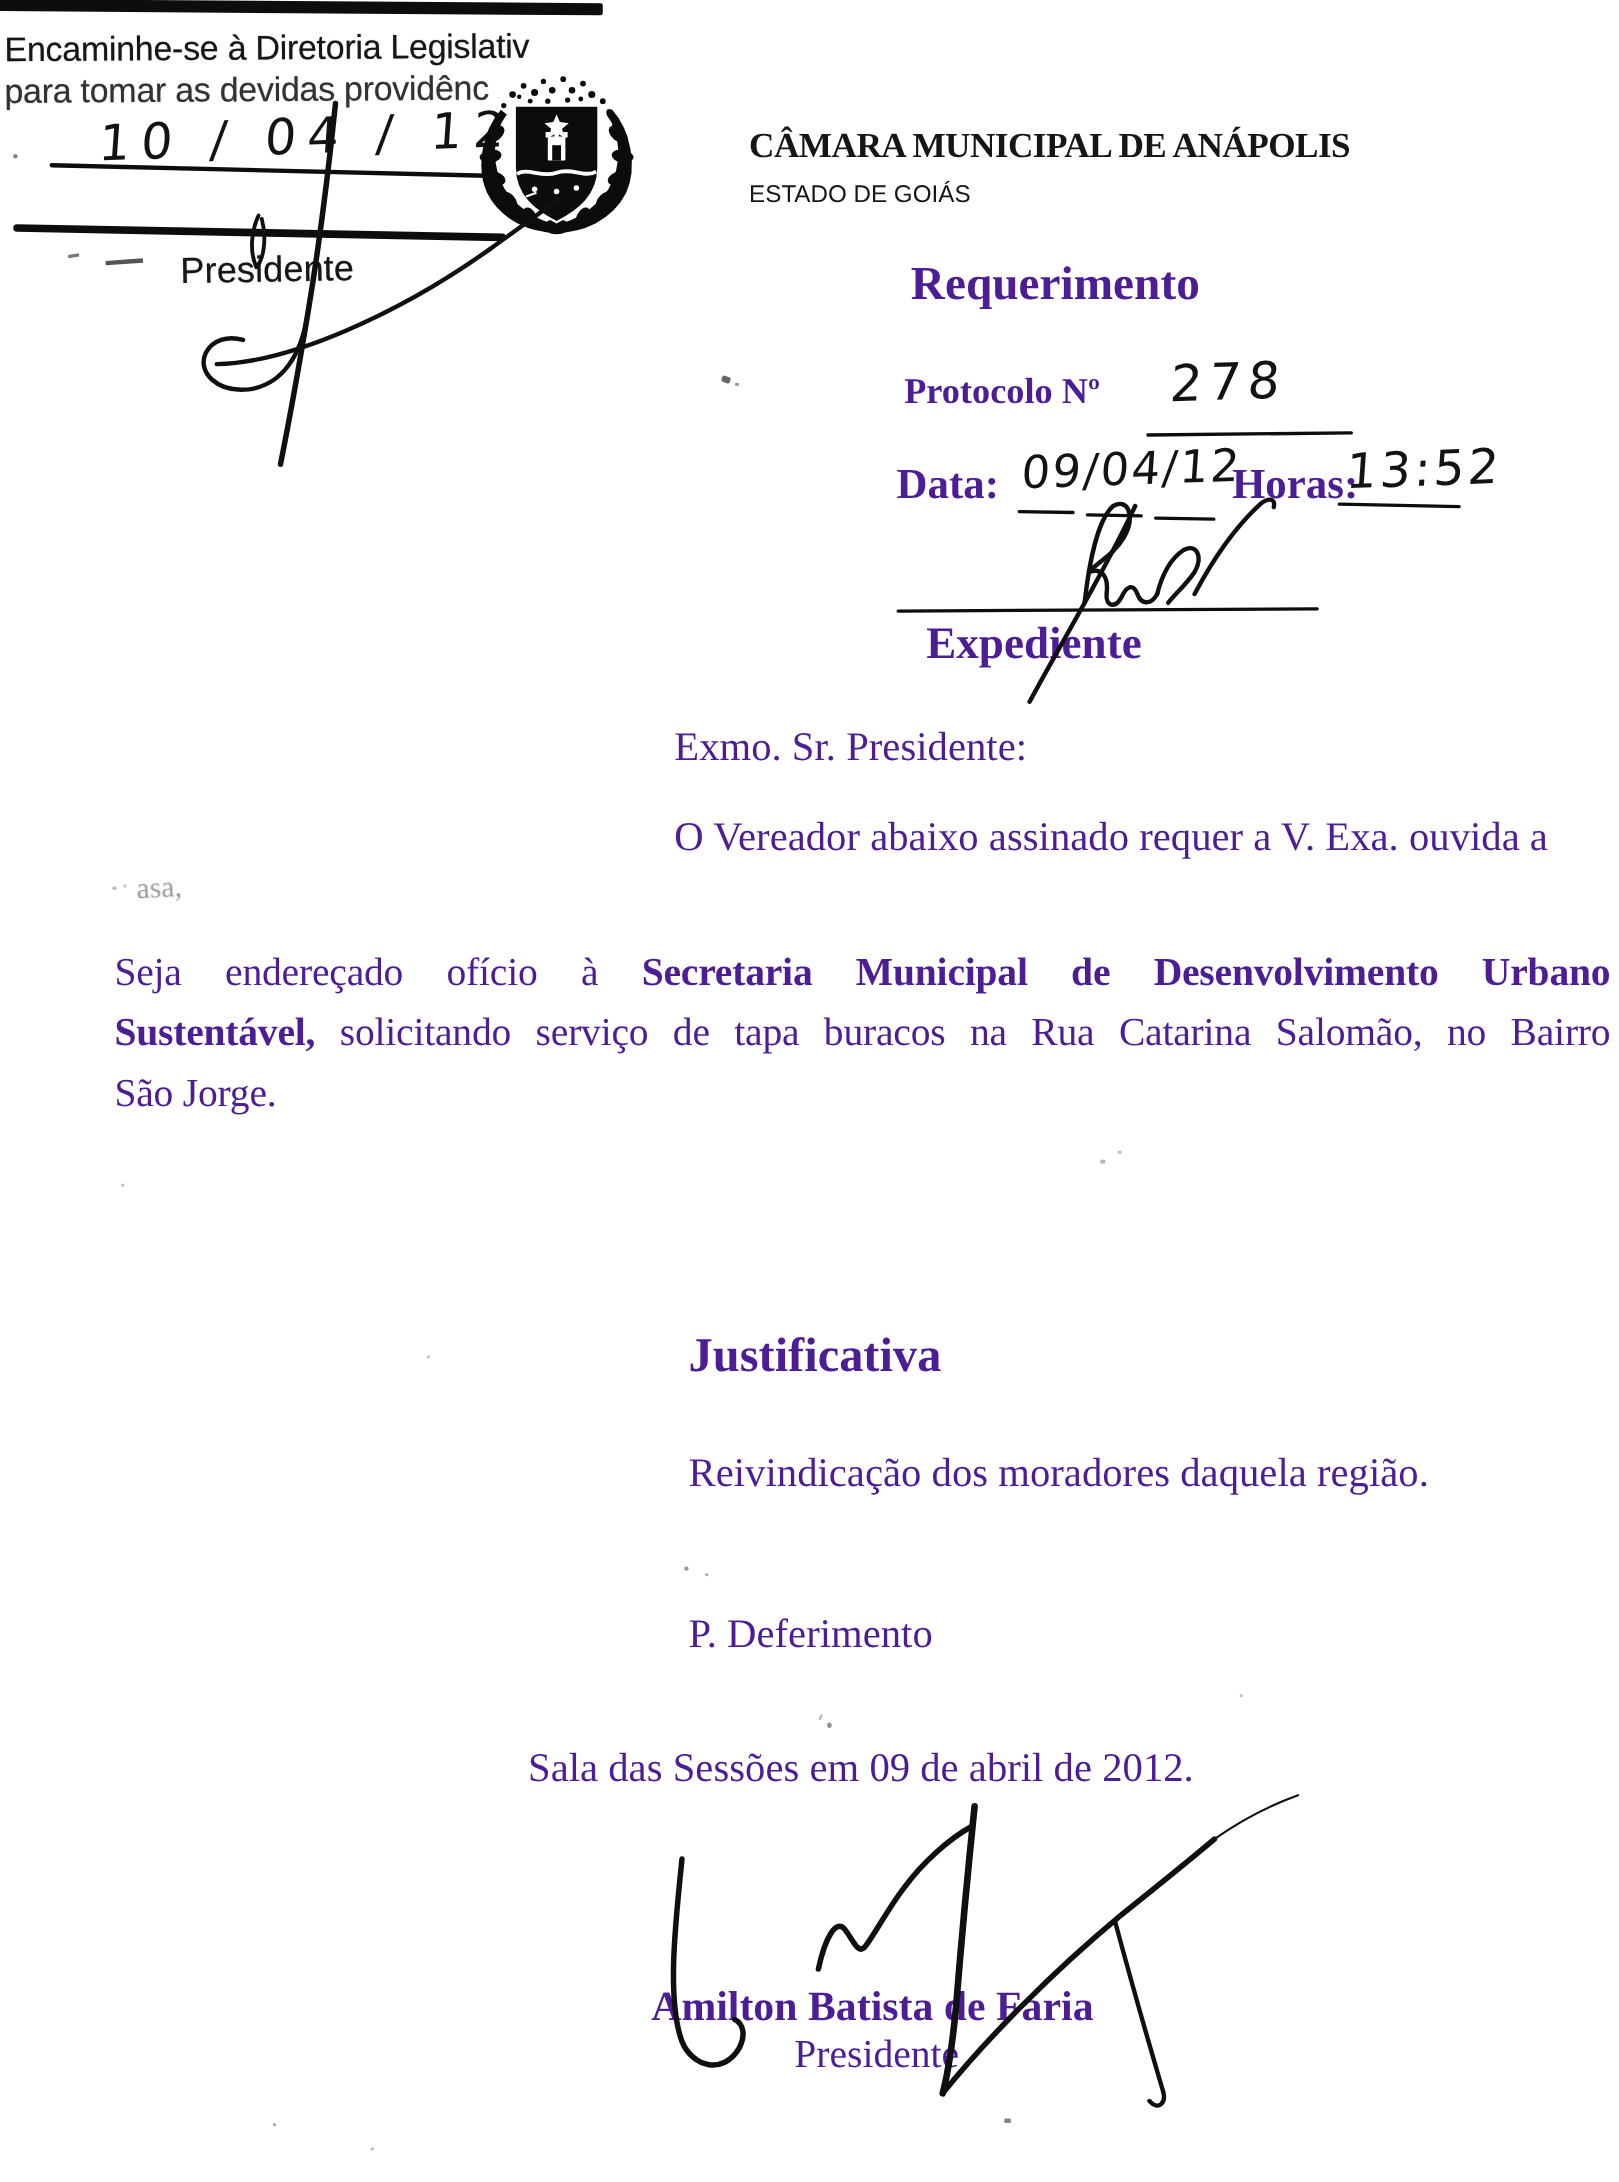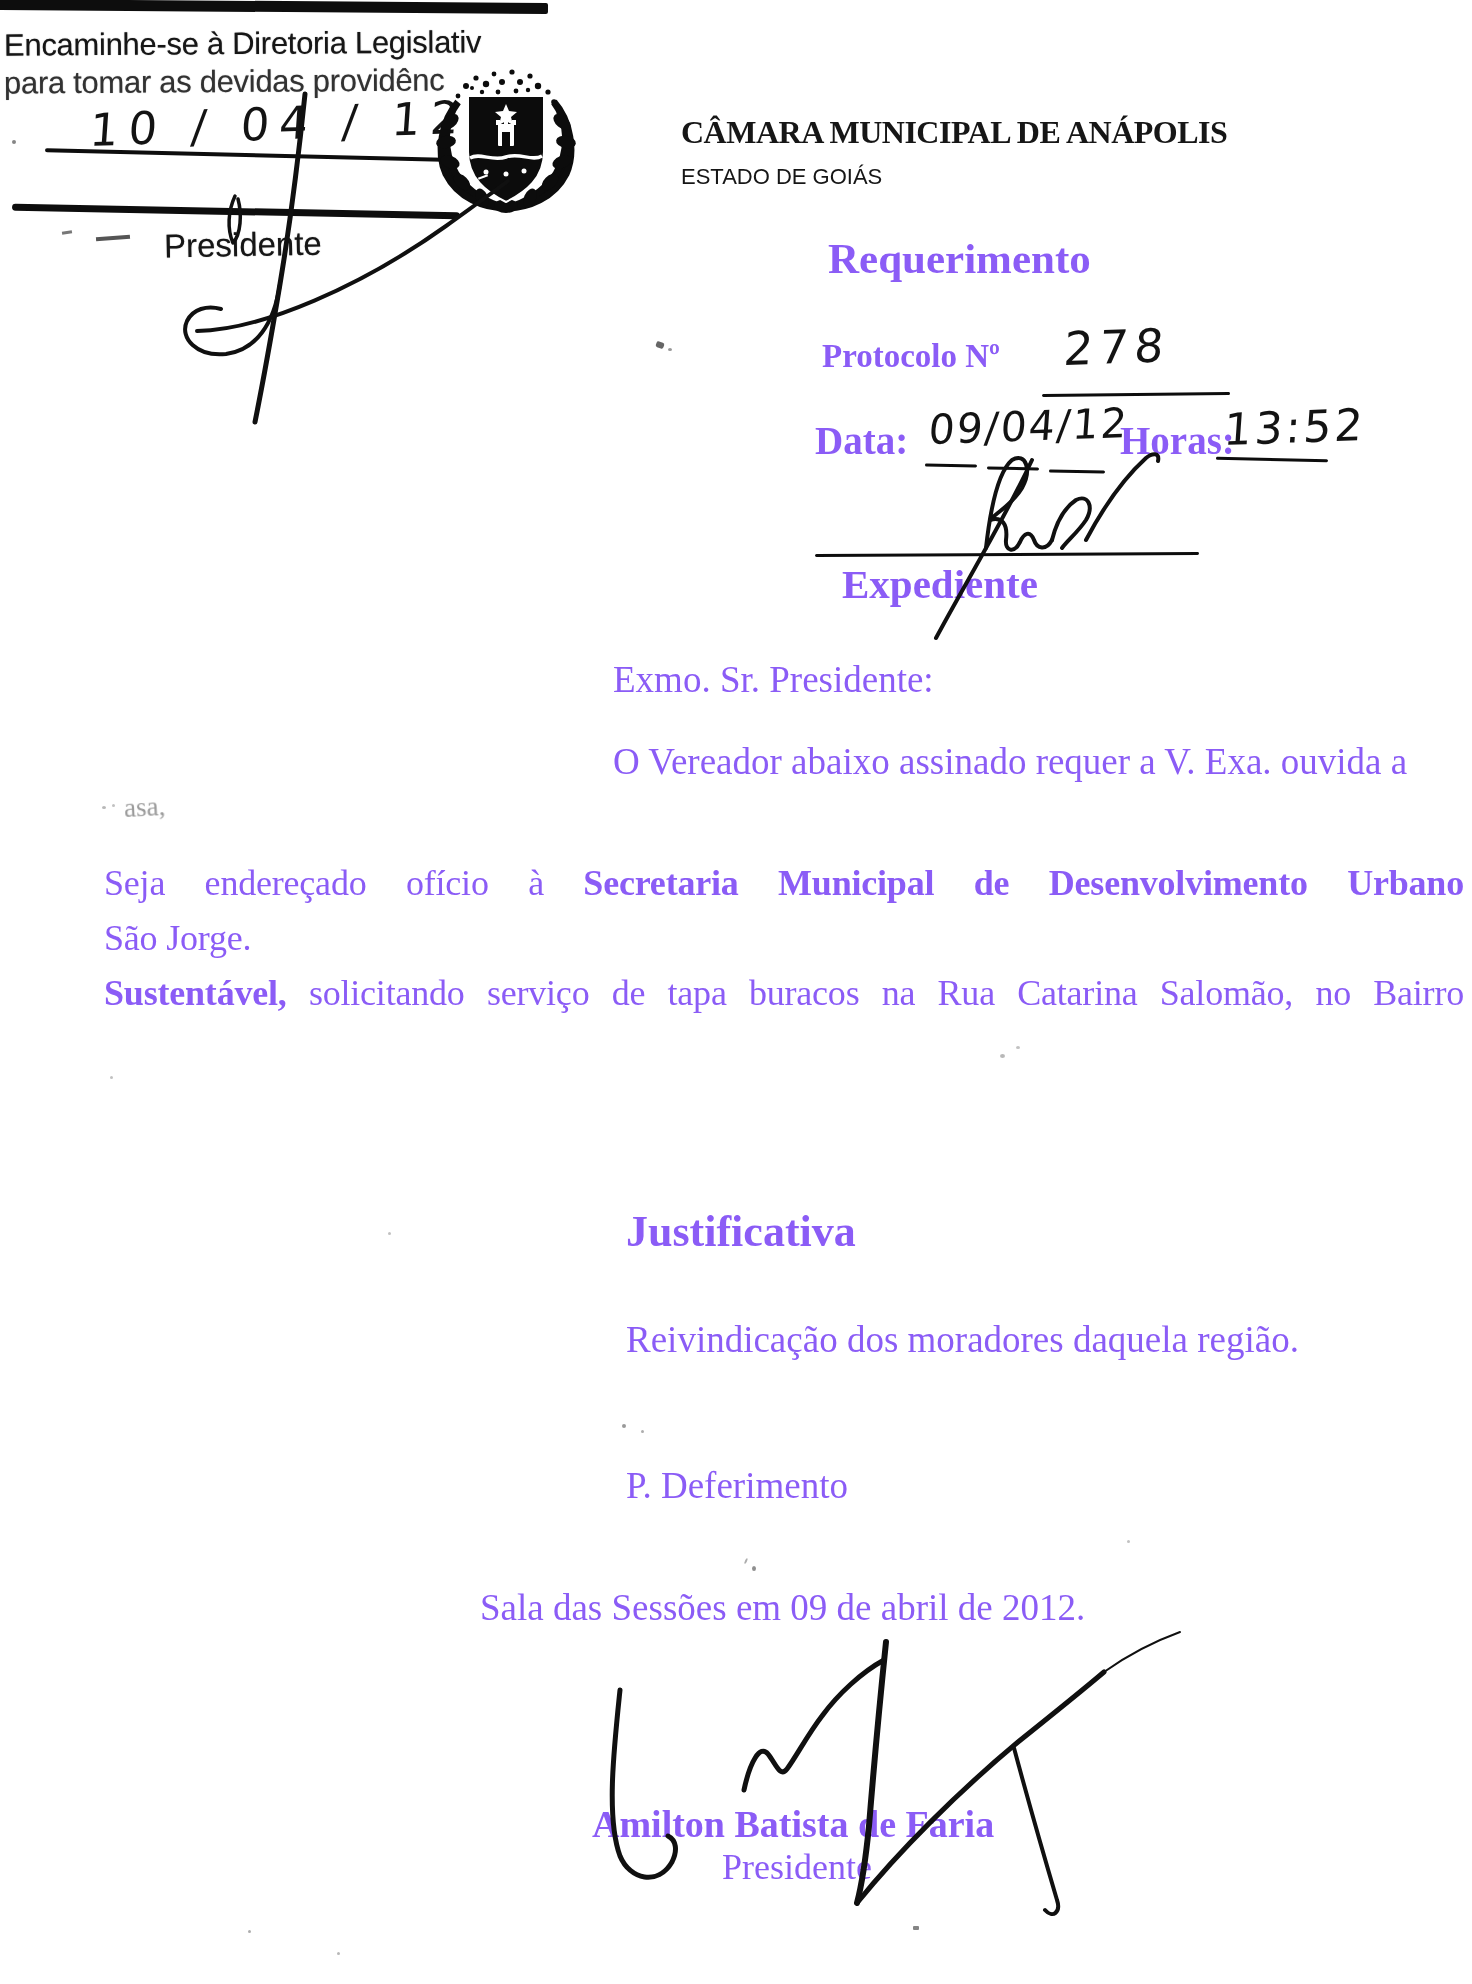--- a/index.html
+++ b/index.html
@@ -6,21 +6,21 @@
   .page{
     position:relative;
     width:1472px;height:1984px;
     background:#ffffff;
     overflow:hidden;
     font-family:"Liberation Serif", serif;
     color:#121212;
   }
   .abs{position:absolute;white-space:nowrap;}
   
-  .serif{font-family:"Liberation Serif", serif;color:#8b5cf6;}
+  .serif{font-family:"Liberation Serif", serif;color:#4c1d95;}
   .b{font-weight:bold;}
   
   .sans{font-family:"Liberation Sans", sans-serif;color:#161616;}
   
   .hand{
     font-family:"DejaVu Sans", sans-serif;
     color:#131313;
     transform:rotate(-2deg) skewX(-6deg);
     transform-origin:left bottom;
   }
@@ -148,22 +148,22 @@
   <div class="abs serif" style="left:613px;top:740px;font-size:37px;">O Vereador abaixo assinado requer a V. Exa. ouvida a</div>
 
   <div class="abs serif" style="left:613px;top:658px;font-size:37px;">Exmo. Sr. Presidente:</div>
 
   <div class="abs serif fragment" style="left:124px;top:792px;">asa,</div>
   <div class="speck" style="left:102px;top:806px;width:4px;height:3px;opacity:.35;"></div>
   <div class="speck" style="left:112px;top:804px;width:3px;height:3px;opacity:.3;"></div>
 
   <div class="para">
     <div class="pline serif"><span>Seja endereçado ofício à</span> <span class="b">Secretaria Municipal  de Desenvolvimento Urbano</span></div>
+    <div class="pline serif"><span class="b">Sustentável,</span> <span>solicitando serviço de tapa buracos na Rua Catarina Salomão, no Bairro</span></div>
     <div class="pline serif last">São Jorge.</div>
-    <div class="pline serif"><span class="b">Sustentável,</span> <span>solicitando serviço de tapa buracos na Rua Catarina Salomão, no Bairro</span></div>
   </div>
 
   <div class="abs serif b" style="left:626px;top:1206px;font-size:44px;">Justificativa</div>
   <div class="abs serif" style="left:626px;top:1318px;font-size:37px;">Reivindicação dos moradores daquela região.</div>
   <div class="abs serif" style="left:626px;top:1464px;font-size:37px;">P. Deferimento</div>
   <div class="abs serif" style="left:480px;top:1586px;font-size:37px;">Sala das Sessões em 09 de abril de 2012.</div>
 
   <div class="abs serif b" style="left:592px;top:1802px;font-size:38px;">Amilton Batista de Faria</div>
   <div class="abs serif" style="left:722px;top:1846px;font-size:36px;">Presidente</div>
 

